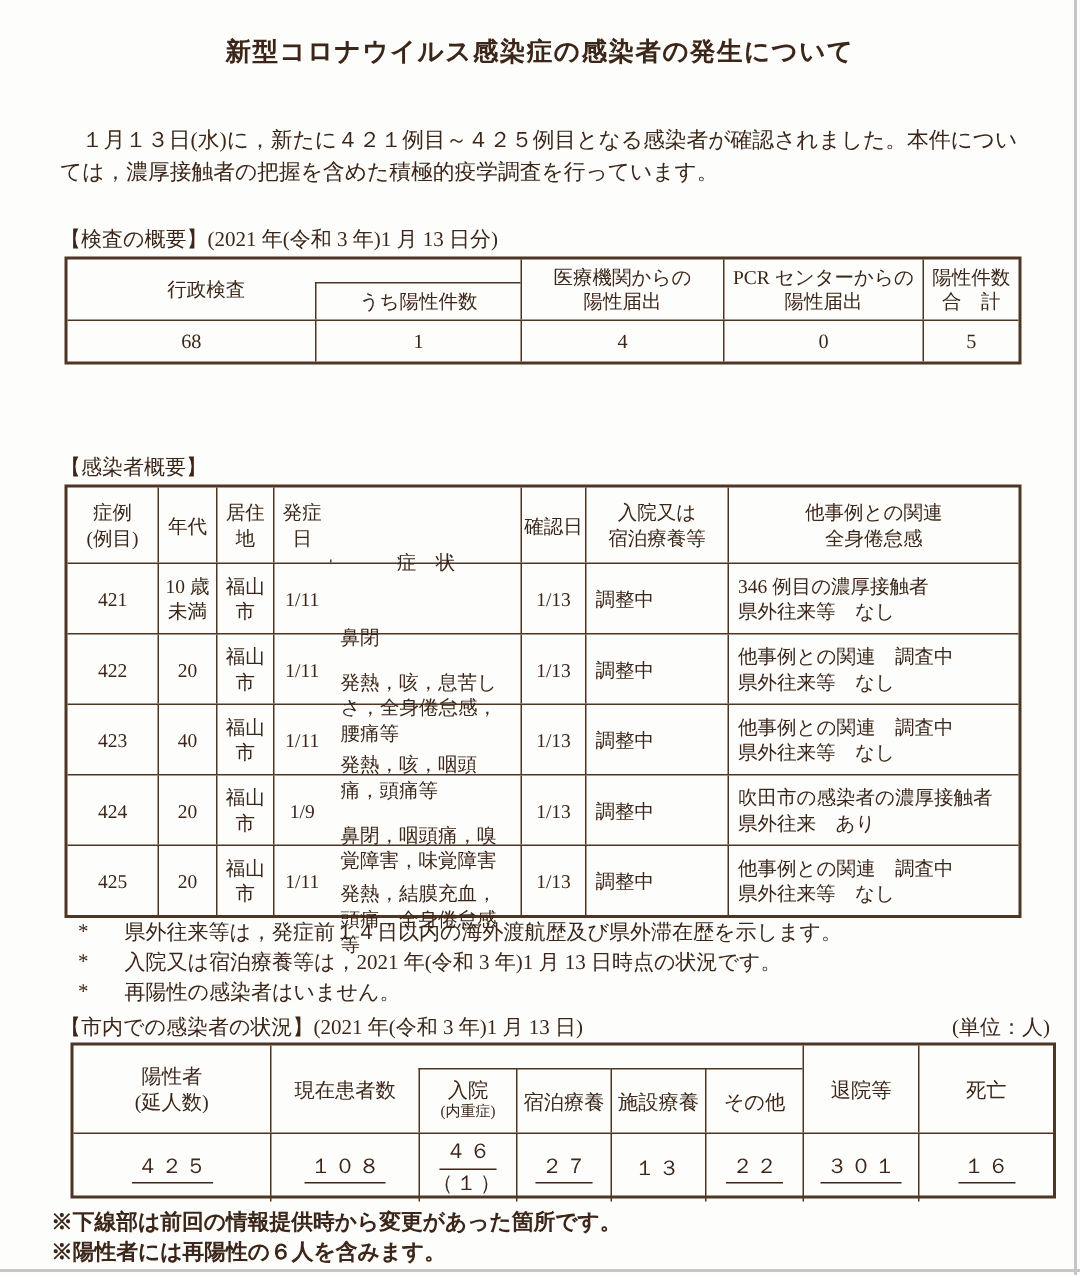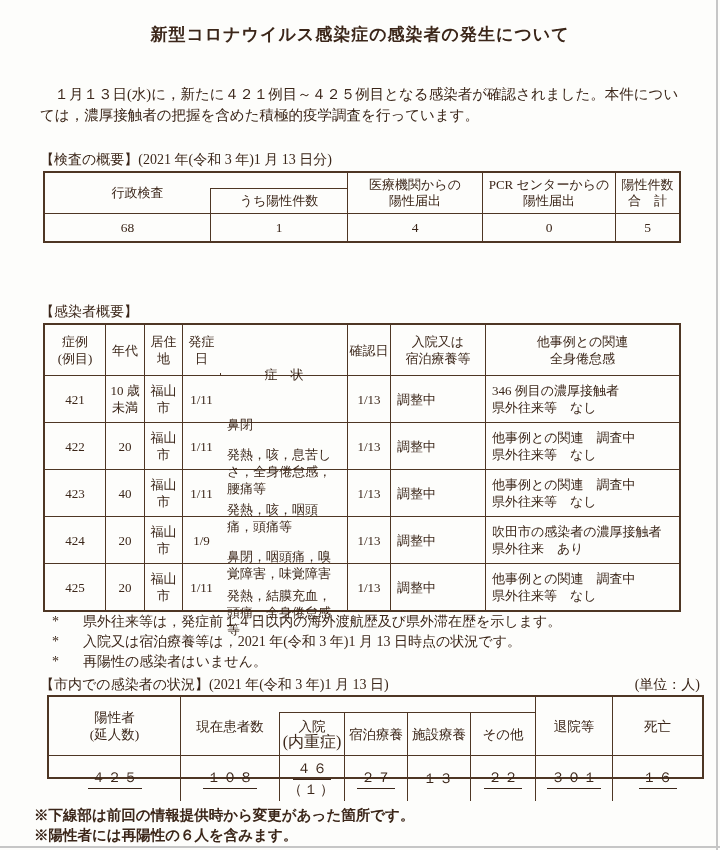--- a/index.html
+++ b/index.html
@@ -54,27 +54,27 @@
   .t2 .left { justify-content:flex-start; text-align:left; padding:0 4px 0 6px; }
 
   
   .notes { position:absolute; top:612px; left:52px; font-size:14px; }
   .note-row { display:flex; height:20px; align-items:center; }
   .note-row .star { width:31px; font-size:14px; }
 
   
   .sec3-line { position:absolute; top:676px; left:40px; width:660px; }
   .sec3-line .unit { position:absolute; right:0; top:0; font-size:14px; }
-  .t3 { top:695px; left:47px; width:657px; height:84px; }
+  .t3 { top:695px; left:47px; width:657px; height:104px; }
   .t3-head { position:relative; height:58px; font-size:13.5px; line-height:17px; }
   .t3 .h-pos  { position:absolute; left:0; top:0; width:131px; height:58px; }
   .t3 .h-cur  { position:absolute; left:131px; top:0; width:99px; height:58px; border-left:1.5px solid #4e3624; }
   .t3 .h-nyu  { position:absolute; left:230px; top:15px; width:65px; height:43px;
                 border-top:1.5px solid #4e3624; border-left:1.5px solid #4e3624; flex-direction:column; line-height:15px; }
-  .t3 .h-nyu .small { font-size:16px;text-align:center; }
+  .t3 .h-nyu .small { font-size:10px;text-align:center; }
   .t3 .h-shuku   { position:absolute; left:295px; top:15px; width:63px; height:43px;
                    border-top:1.5px solid #4e3624; border-left:1.5px solid #4e3624; }
   .t3 .h-shisetsu{ position:absolute; left:358px; top:15px; width:63px; height:43px;
                    border-top:1.5px solid #4e3624; border-left:1.5px solid #4e3624; }
   .t3 .h-sonota  { position:absolute; left:421px; top:15px; width:65px; height:43px;
                    border-top:1.5px solid #4e3624; border-left:1.5px solid #4e3624; }
   .t3 .h-taiin { position:absolute; left:486px; top:0; width:77px; height:58px; border-left:1.5px solid #4e3624; }
   .t3 .h-shibo { position:absolute; left:563px; top:0; width:90px; height:58px; border-left:1.5px solid #4e3624; }
   .t3-body { display:flex; height:46px; border-top:1.5px solid #4e3624;
              font-size:14px; letter-spacing:2px; }

